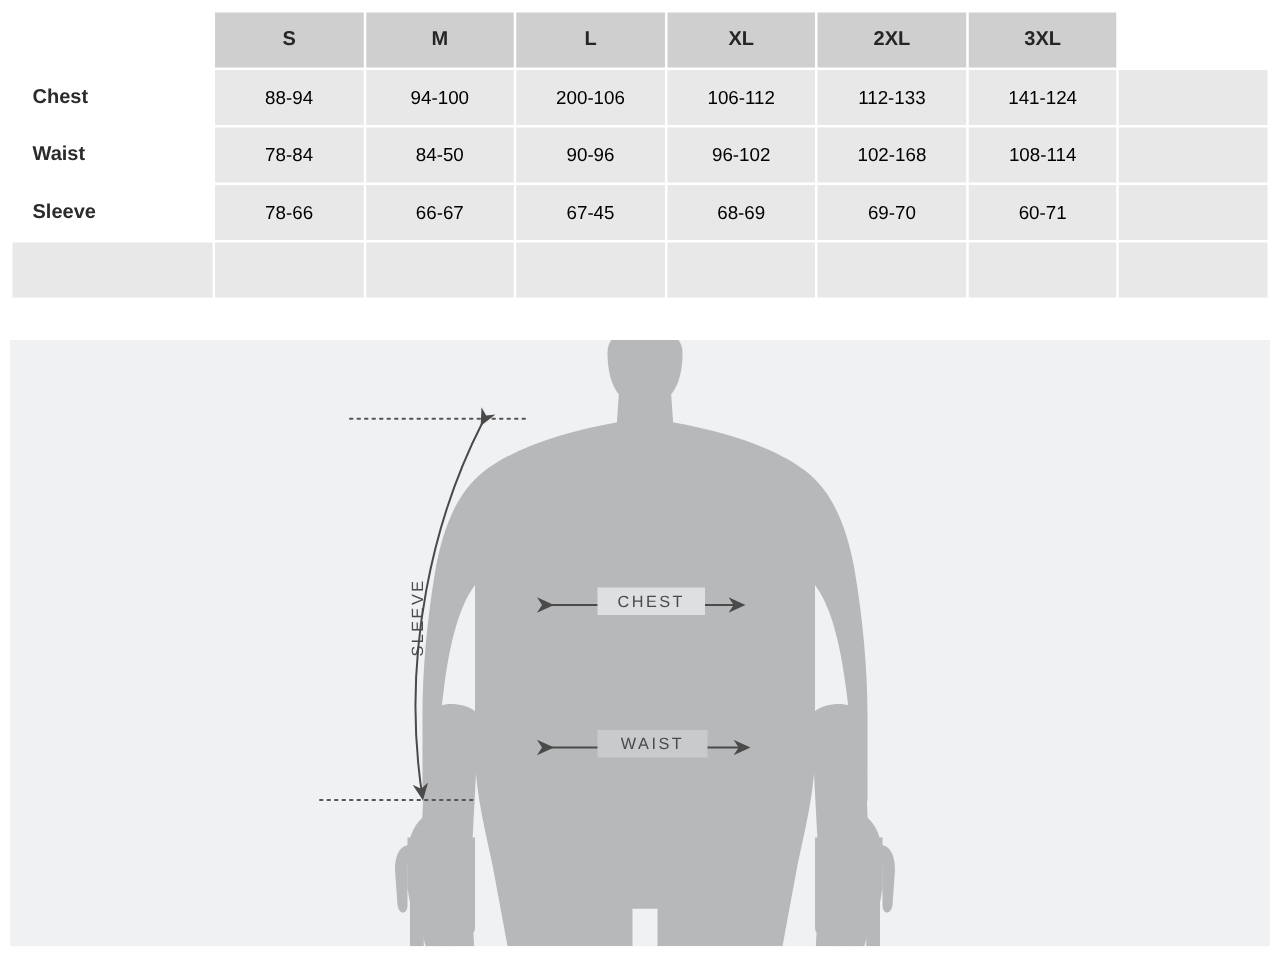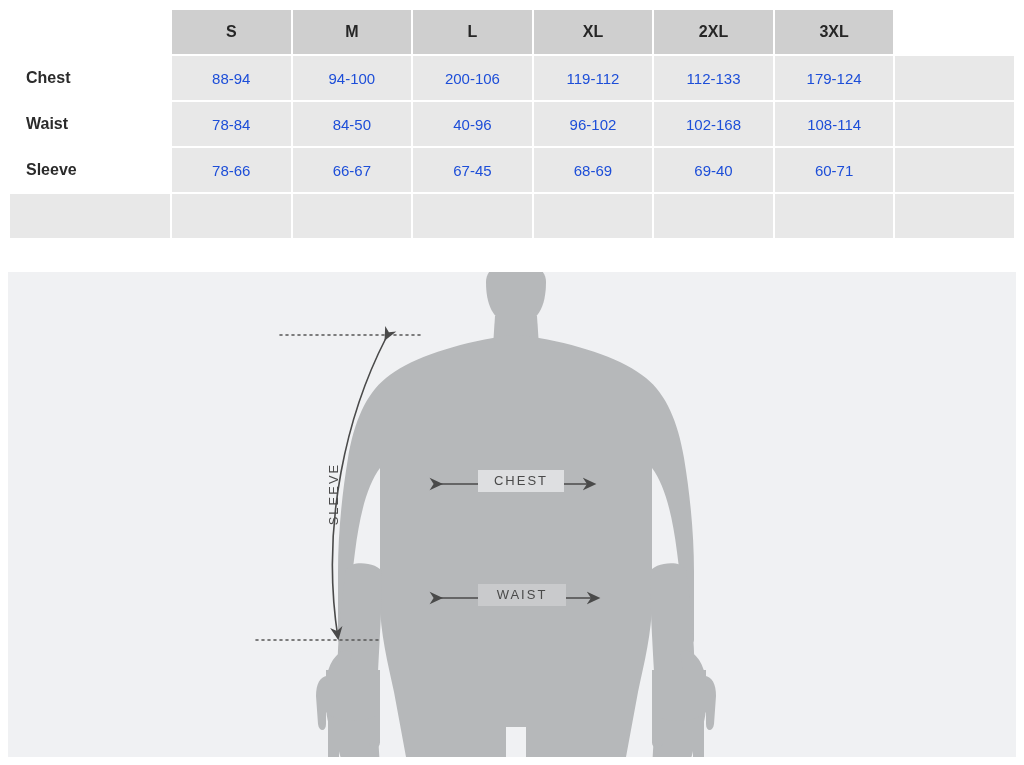--- a/index.html
+++ b/index.html
@@ -34,21 +34,21 @@
     table-layout: fixed;
   }
   table.size-table th,
   table.size-table td {
     height: 44px;
     padding: 0 4px;
     text-align: center;
     vertical-align: middle;
     font-size: 15px;
     font-weight: normal;
-    color: #1d4ed8;
+    color: #000000;
     background: #e8e8e8;
   }
   table.size-table th.col-label,
   table.size-table td.row-label {
     width: 140px;
     text-align: left;
     padding-left: 16px;
     font-weight: bold;
     font-size: 16px;
     color: #2b2b2b;
@@ -112,42 +112,42 @@
           <th class="size-head">3XL</th>
           <th class="spacer-head"></th>
         </tr>
       </thead>
       <tbody>
         <tr>
           <td class="row-label">Chest</td>
           <td>88-94</td>
           <td>94-100</td>
           <td>200-106</td>
-          <td>119-112</td>
+          <td>106-112</td>
           <td>112-133</td>
-          <td>179-124</td>
+          <td>141-124</td>
           <td class="spacer-cell"></td>
         </tr>
         <tr>
           <td class="row-label">Waist</td>
           <td>78-84</td>
           <td>84-50</td>
-          <td>40-96</td>
+          <td>90-96</td>
           <td>96-102</td>
           <td>102-168</td>
           <td>108-114</td>
           <td class="spacer-cell"></td>
         </tr>
         <tr>
           <td class="row-label">Sleeve</td>
           <td>78-66</td>
           <td>66-67</td>
           <td>67-45</td>
           <td>68-69</td>
-          <td>69-40</td>
+          <td>69-70</td>
           <td>60-71</td>
           <td class="spacer-cell"></td>
         </tr>
         <tr class="empty-row">
           <td class="row-label"></td>
           <td></td>
           <td></td>
           <td></td>
           <td></td>
           <td></td>

